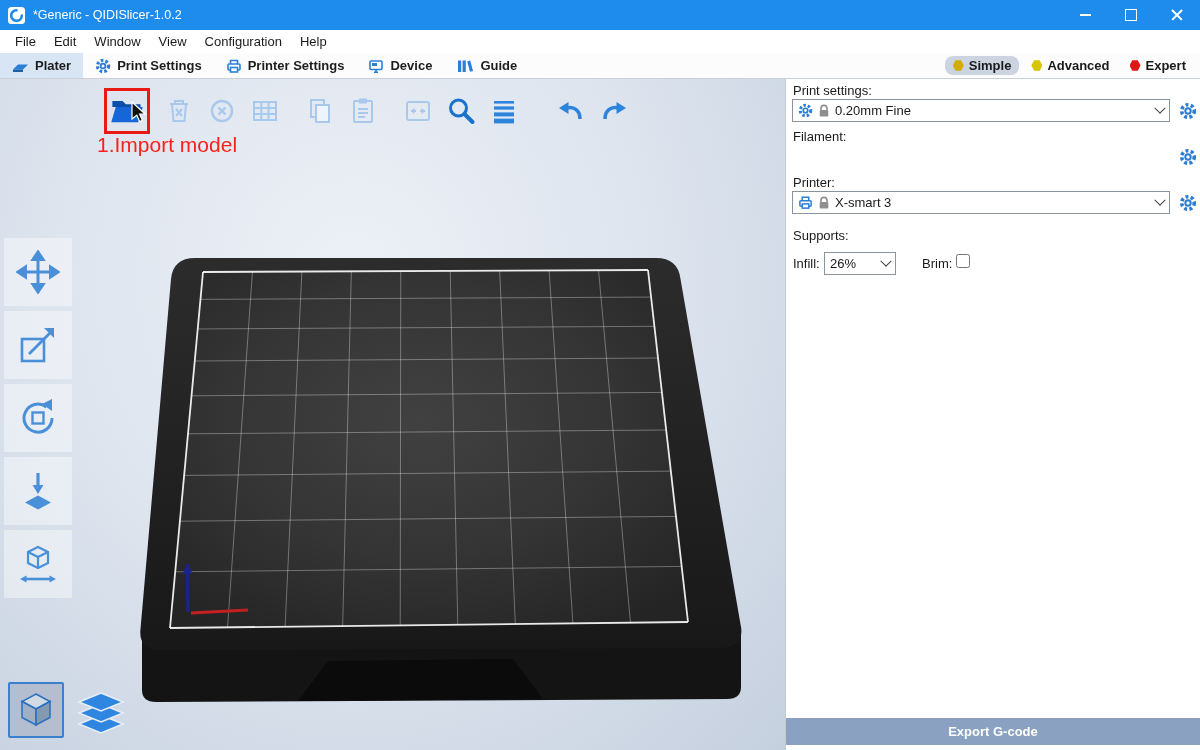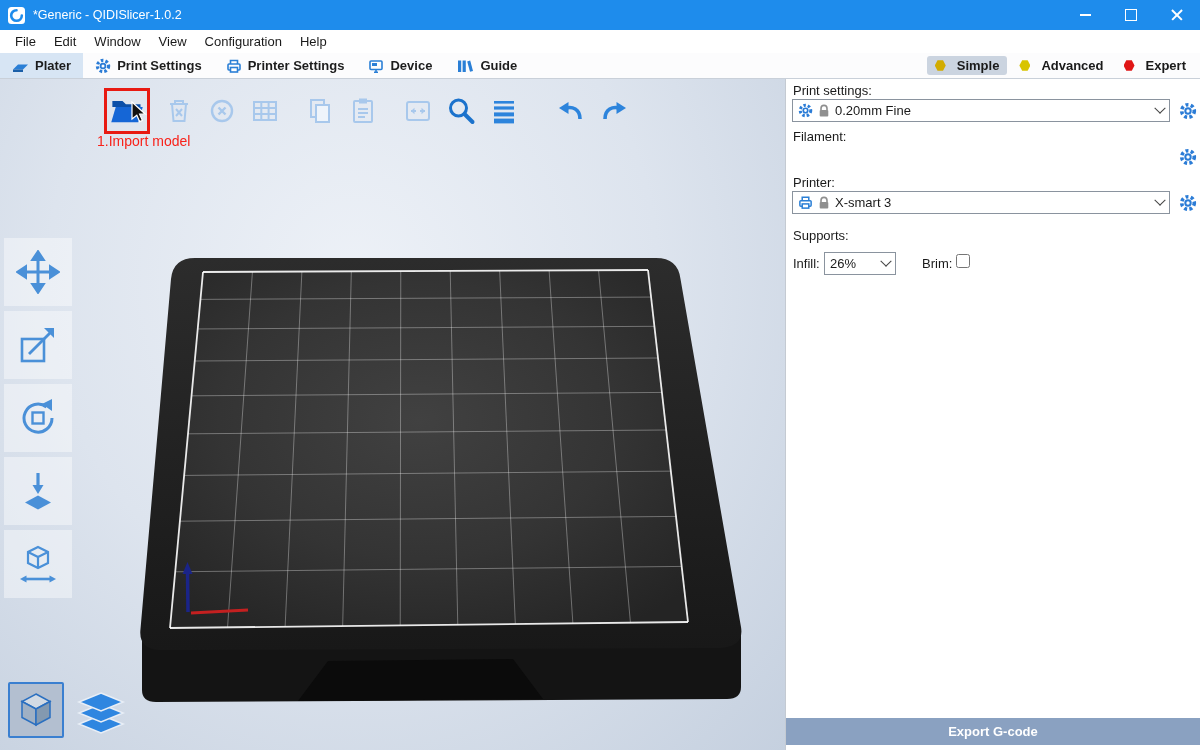--- a/index.html
+++ b/index.html
@@ -25,36 +25,36 @@
            display:flex;align-items:center;padding-left:6px;box-sizing:border-box;}
   .menu-item{padding:0 9px;height:100%;display:flex;align-items:center;}
 
   
   .tabbar{position:absolute;top:53px;left:0;width:100%;height:26px;background:#fcfcfd;
           border-bottom:1px solid #c9d0d9;display:flex;align-items:stretch;box-sizing:border-box;}
   .tab{display:flex;align-items:center;gap:6px;padding:8px 12px;font-weight:700;color:#1d1d1d;}
   .tab.selected{background:#d7e5f4;}
   .tab svg{flex:0 0 auto;}
   .modes{margin-left:auto;display:flex;align-items:center;gap:4px;padding-right:6px;}
-  .mode{display:flex;align-items:center;gap:11px;padding:2px 8px;border-radius:3px;font-weight:700;}
+  .mode{display:flex;align-items:center;gap:5px;padding:2px 8px;border-radius:8px;font-weight:700;}
   .mode.selected{background:#cbd4e0;}
   .hex{width:11px;height:11px;display:inline-block;
        clip-path:polygon(25% 3%,75% 3%,100% 50%,75% 97%,25% 97%,0 50%);}
   .hex.simple{background:#d2ac00;} .hex.advanced{background:#d8c400;} .hex.expert{background:#e01616;}
 
   
   .viewport{position:absolute;left:0;top:79px;width:785px;height:671px;overflow:hidden;
             background:radial-gradient(ellipse at 45% 30%,#edf1f7 0%,#dde4ee 50%,#c5d0df 100%);}
 
   .top-toolbar{position:absolute;left:104px;top:9px;display:flex;align-items:center;}
   .ticon{width:32px;height:32px;margin-right:11px;line-height:0;}
   .import-wrap{border:3px solid #e81a12;padding:2px;margin-right:13px;line-height:0;background:transparent;}
   .gap{width:12px;}
   .cursor-icon{position:absolute;left:131px;top:22px;line-height:0;}
-  .annotation-label{position:absolute;left:97px;top:54px;font-size:14px;color:#f8221a;white-space:nowrap;}
+  .annotation-label{position:absolute;left:97px;top:54px;font-size:21px;color:#f8221a;white-space:nowrap;}
 
   .gizmo-bar{position:absolute;left:4px;top:159px;display:flex;flex-direction:column;gap:5px;}
   .gizmo{width:68px;height:68px;background:rgba(255,255,255,.42);display:flex;align-items:center;justify-content:center;}
 
   .bed-svg{position:absolute;left:113px;top:156px;}
 
   .view-icons{position:absolute;left:8px;top:603px;display:flex;align-items:flex-end;gap:10px;}
   .cube-btn{width:56px;height:56px;background:#b3bfd0;border:2px solid #3a7fd0;border-radius:2px;
             display:flex;align-items:center;justify-content:center;box-sizing:border-box;}
   .layers-btn{width:54px;height:50px;display:flex;align-items:center;justify-content:center;}

